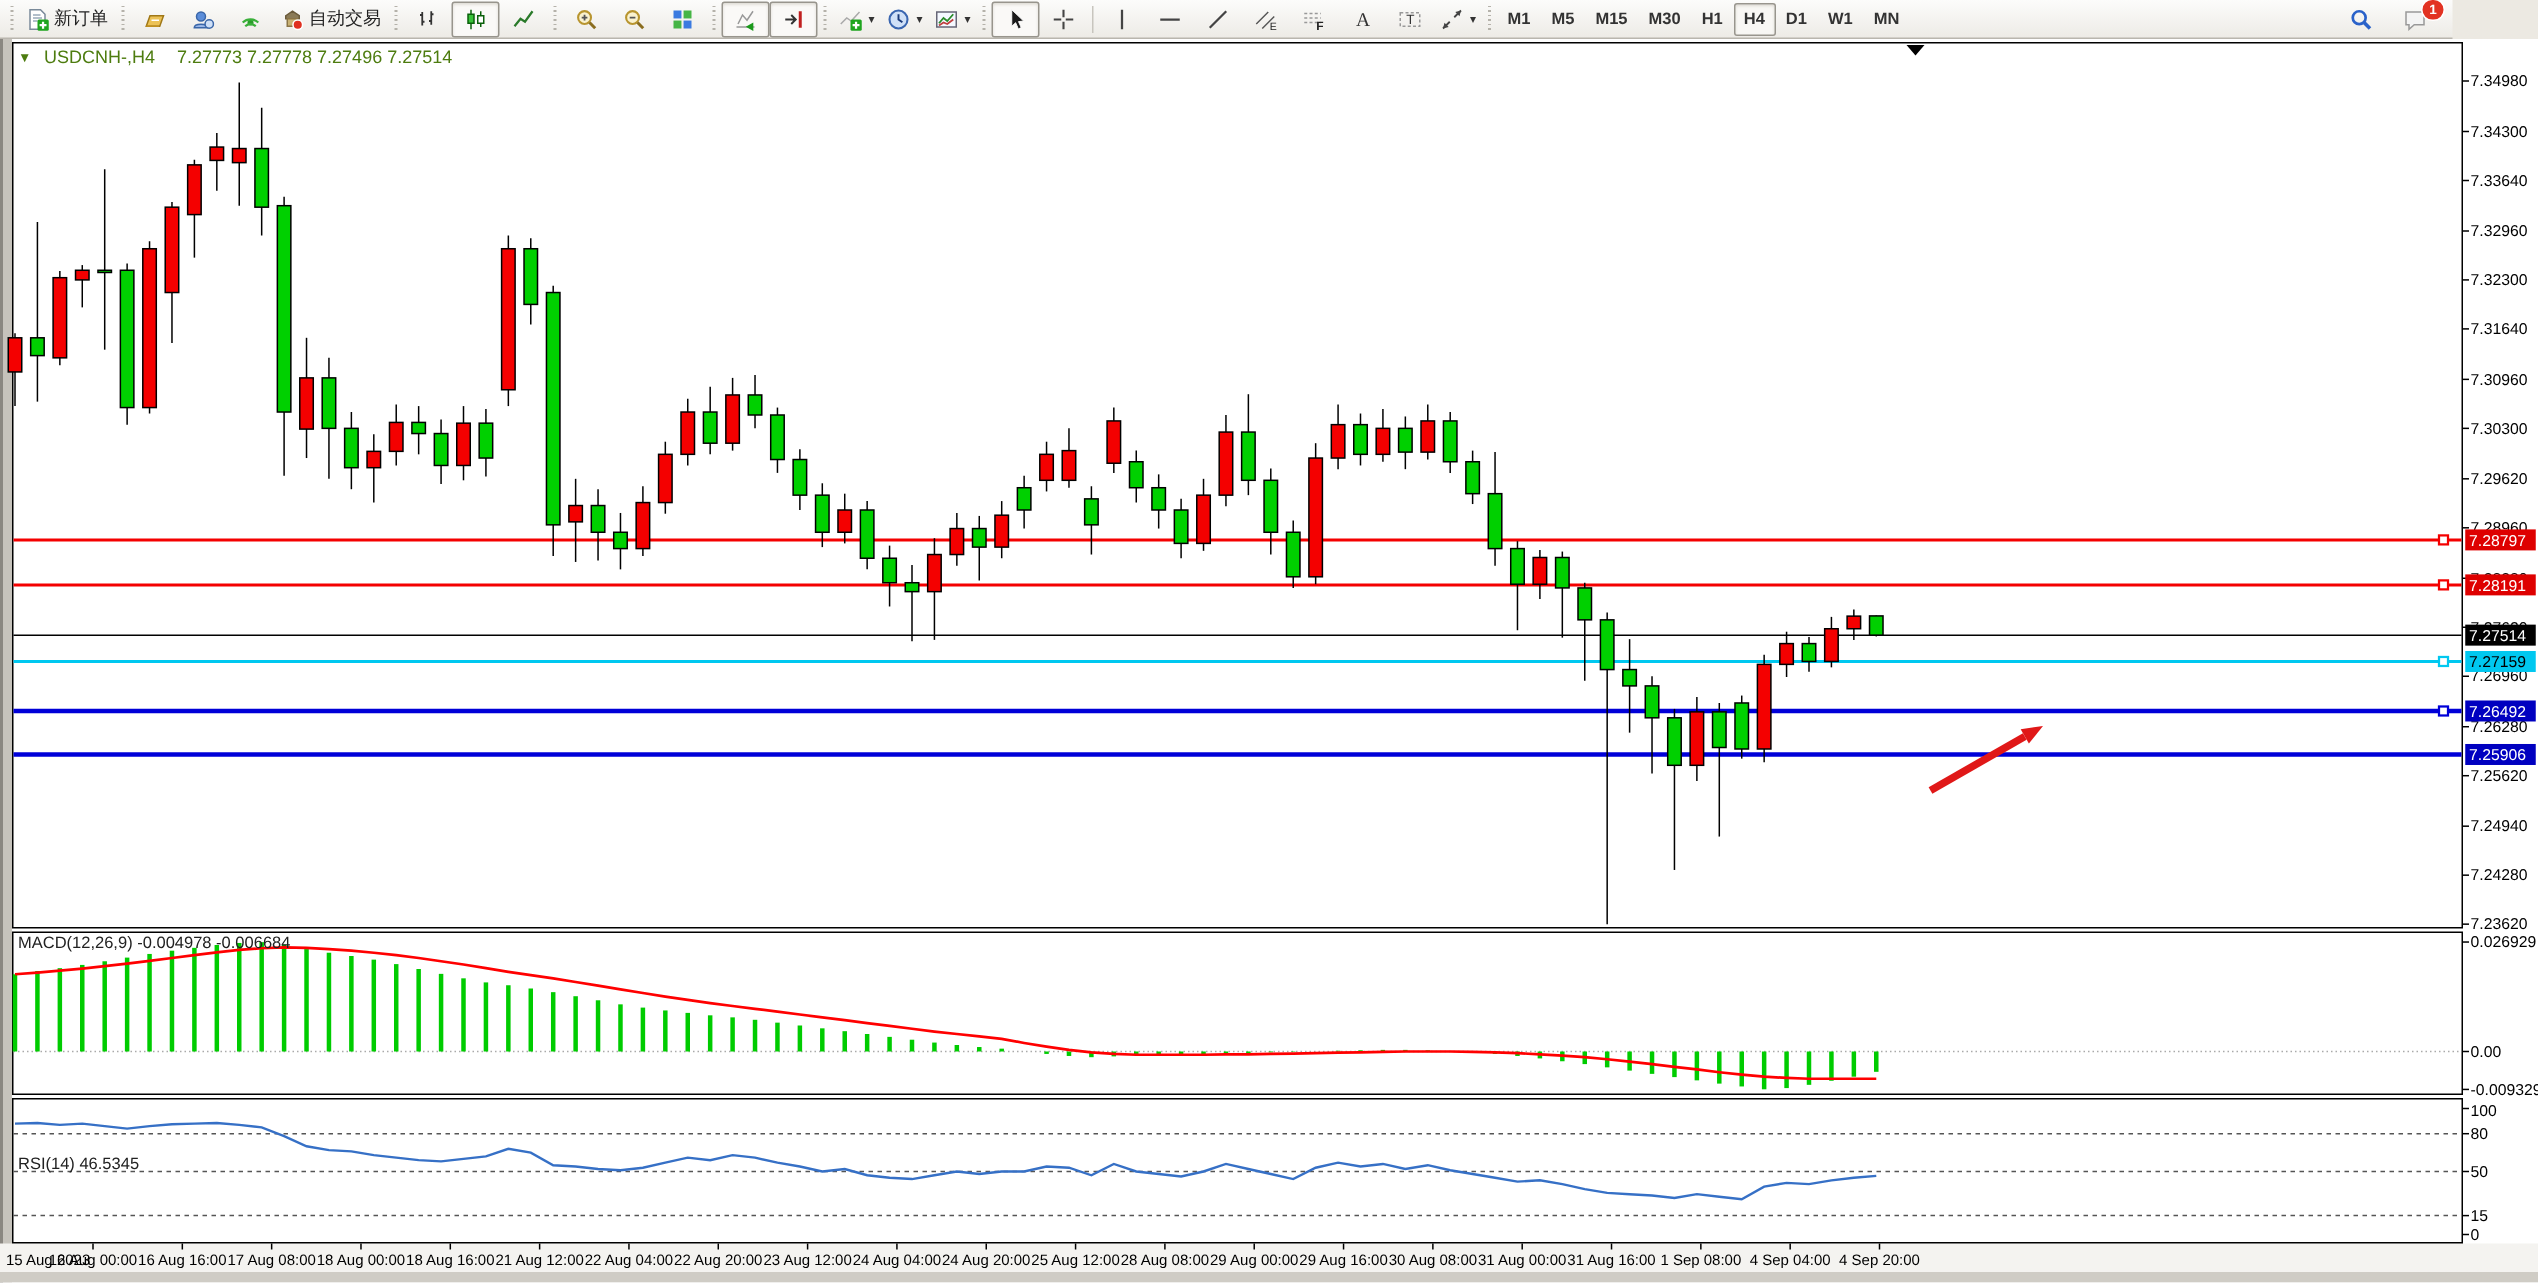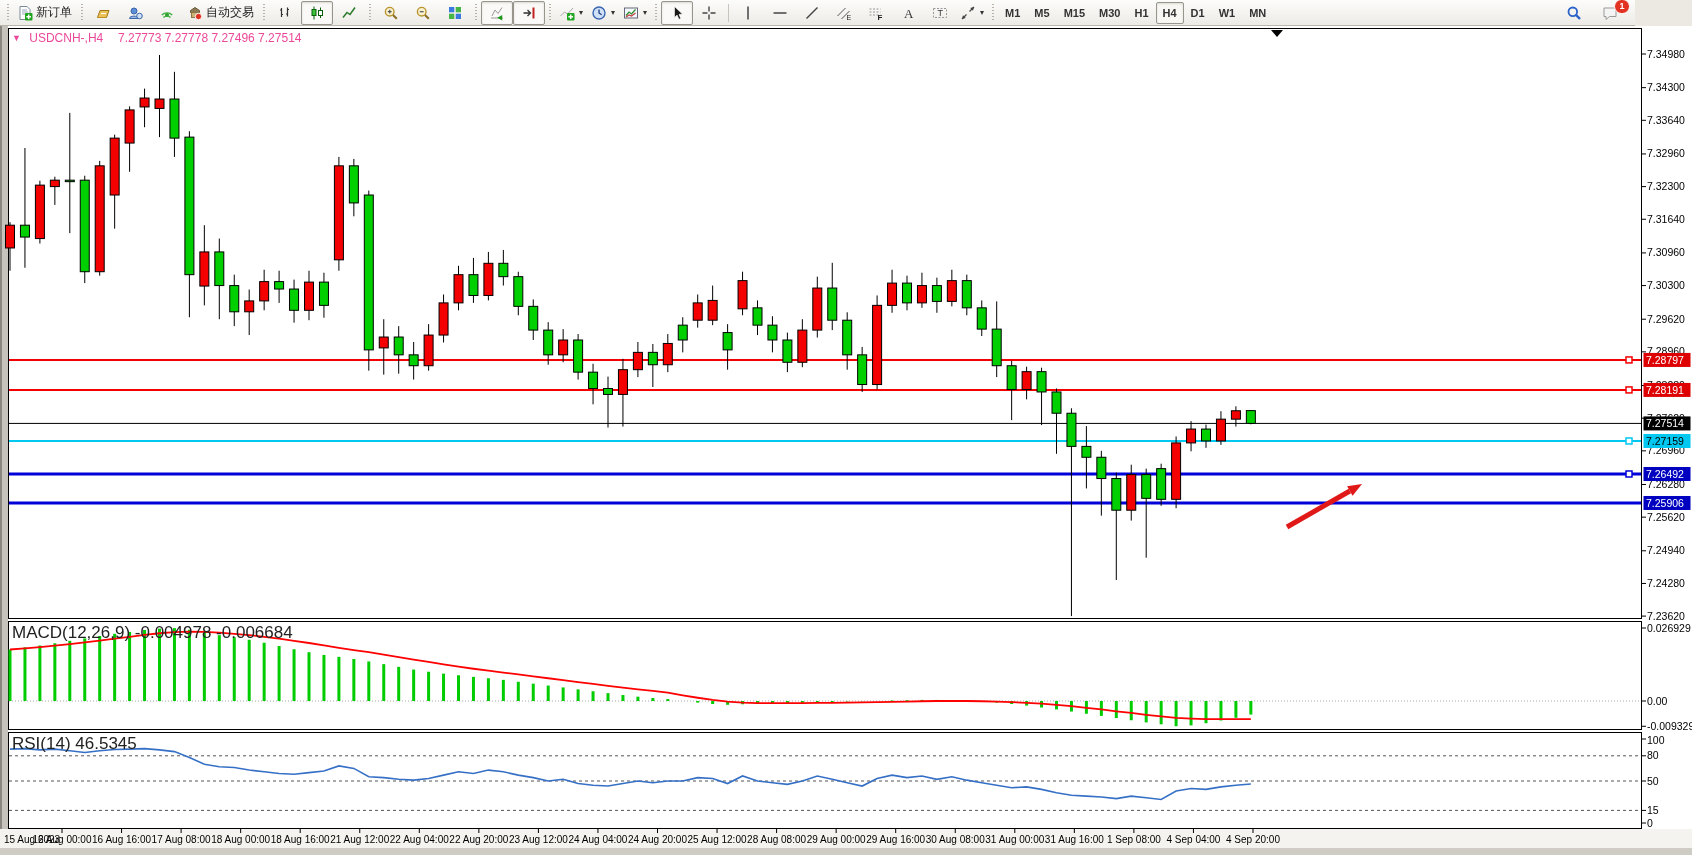--- a/index.html
+++ b/index.html
@@ -35,24 +35,24 @@
   .tb-right{margin-left:auto;display:flex;align-items:center;gap:4px;padding-right:6px;}
   .chat-wrap{position:relative;}
   .badge{
     position:absolute;top:-3px;right:-5px;background:#e23222;color:#fff;border:1px solid #fff;
     border-radius:8px;min-width:12px;height:13px;font-size:9px;line-height:13px;text-align:center;
     padding:0 1px;font-weight:bold;
   }
   
   .chart-window{position:absolute;top:26px;left:0;width:1692px;height:829px;background:#fff;}
   #chart-svg{position:absolute;top:0;left:0;z-index:1;}
-  .overlay{position:absolute;z-index:5;color:#ec4899;white-space:nowrap;}
+  .overlay{position:absolute;z-index:5;color:#4d7c0f;white-space:nowrap;}
   .symbol-title{left:12px;top:31px;font-size:12px;}
   .symbol-title .tri{font-size:9px;margin-right:5px;position:relative;top:-1px;}
-  .panel-label{font-size:17px;color:#222;}
+  .panel-label{font-size:11px;color:#222;}
   .macd-label{left:12px;top:622px;}
   .rsi-label{left:12px;top:733px;}
 </style>
 </head>
 <body>
 
 <div class="toolbar" id="toolbar">
     <div class="tb-grip"></div>
     <div class="tb-btn">
       <svg width="16" height="16" viewBox="0 0 16 16">
@@ -664,14 +664,14 @@
     </svg>
 
   <div class="overlay symbol-title" style="top:5px;left:12px;">
     <span class="tri">▼</span>
     <span>USDCNH-,H4</span>
     <span style="display:inline-block;width:8px;"></span>
     <span>7.27773 7.27778 7.27496 7.27514</span>
   </div>
 
   <div class="overlay panel-label macd-label" style="top:597px;left:12px;">MACD(12,26,9) -0.004978 -0.006684</div>
-  <div class="overlay panel-label rsi-label" style="top:708px;left:12px;">RSI(14) 46.5345</div>
+  <div class="overlay panel-label rsi-label" style="top:744px;left:12px;">RSI(14) 46.5345</div>
 </div>
 
 </body></html>

